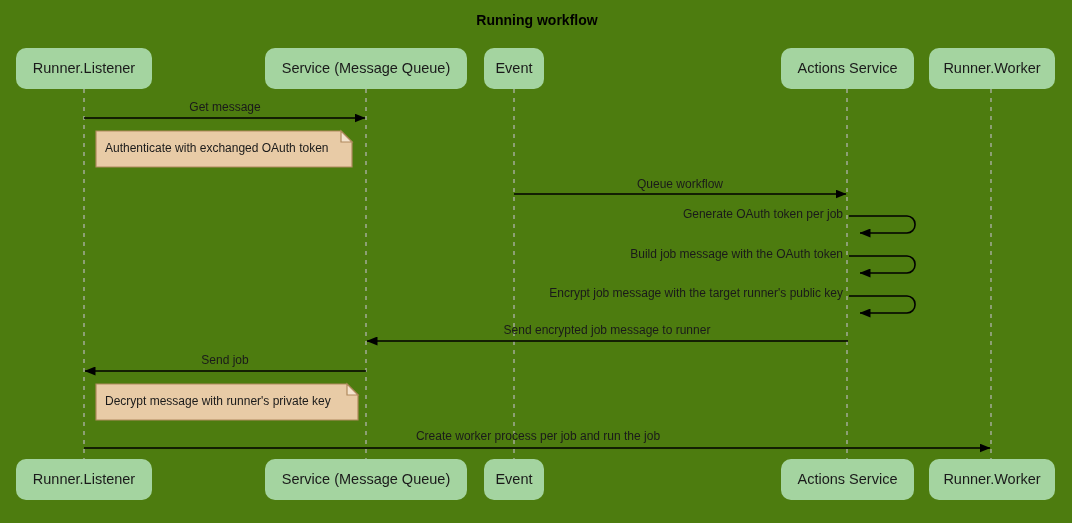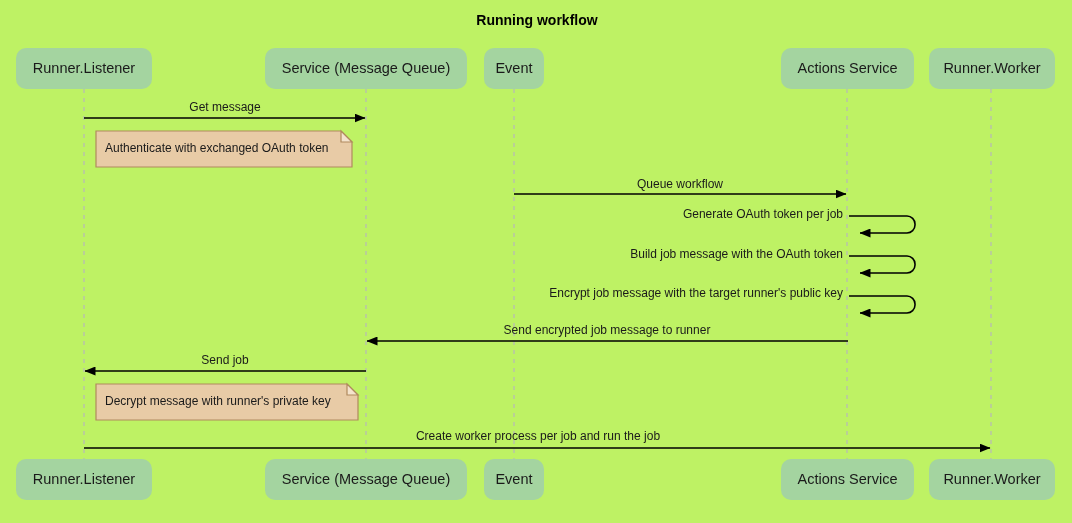--- a/index.html
+++ b/index.html
@@ -8,21 +8,21 @@
     background: #ffffff;
   }
   body {
     font-family: "Liberation Sans", sans-serif;
     -webkit-font-smoothing: antialiased;
   }
   #canvas {
     position: relative;
     width: 1072px;
     height: 523px;
-    background: #bef264;
+    background: #4d7c0f;
     overflow: hidden;
   }
   #diagram-svg {
     position: absolute;
     left: 0;
     top: 0;
     width: 1072px;
     height: 523px;
     display: block;
   }

